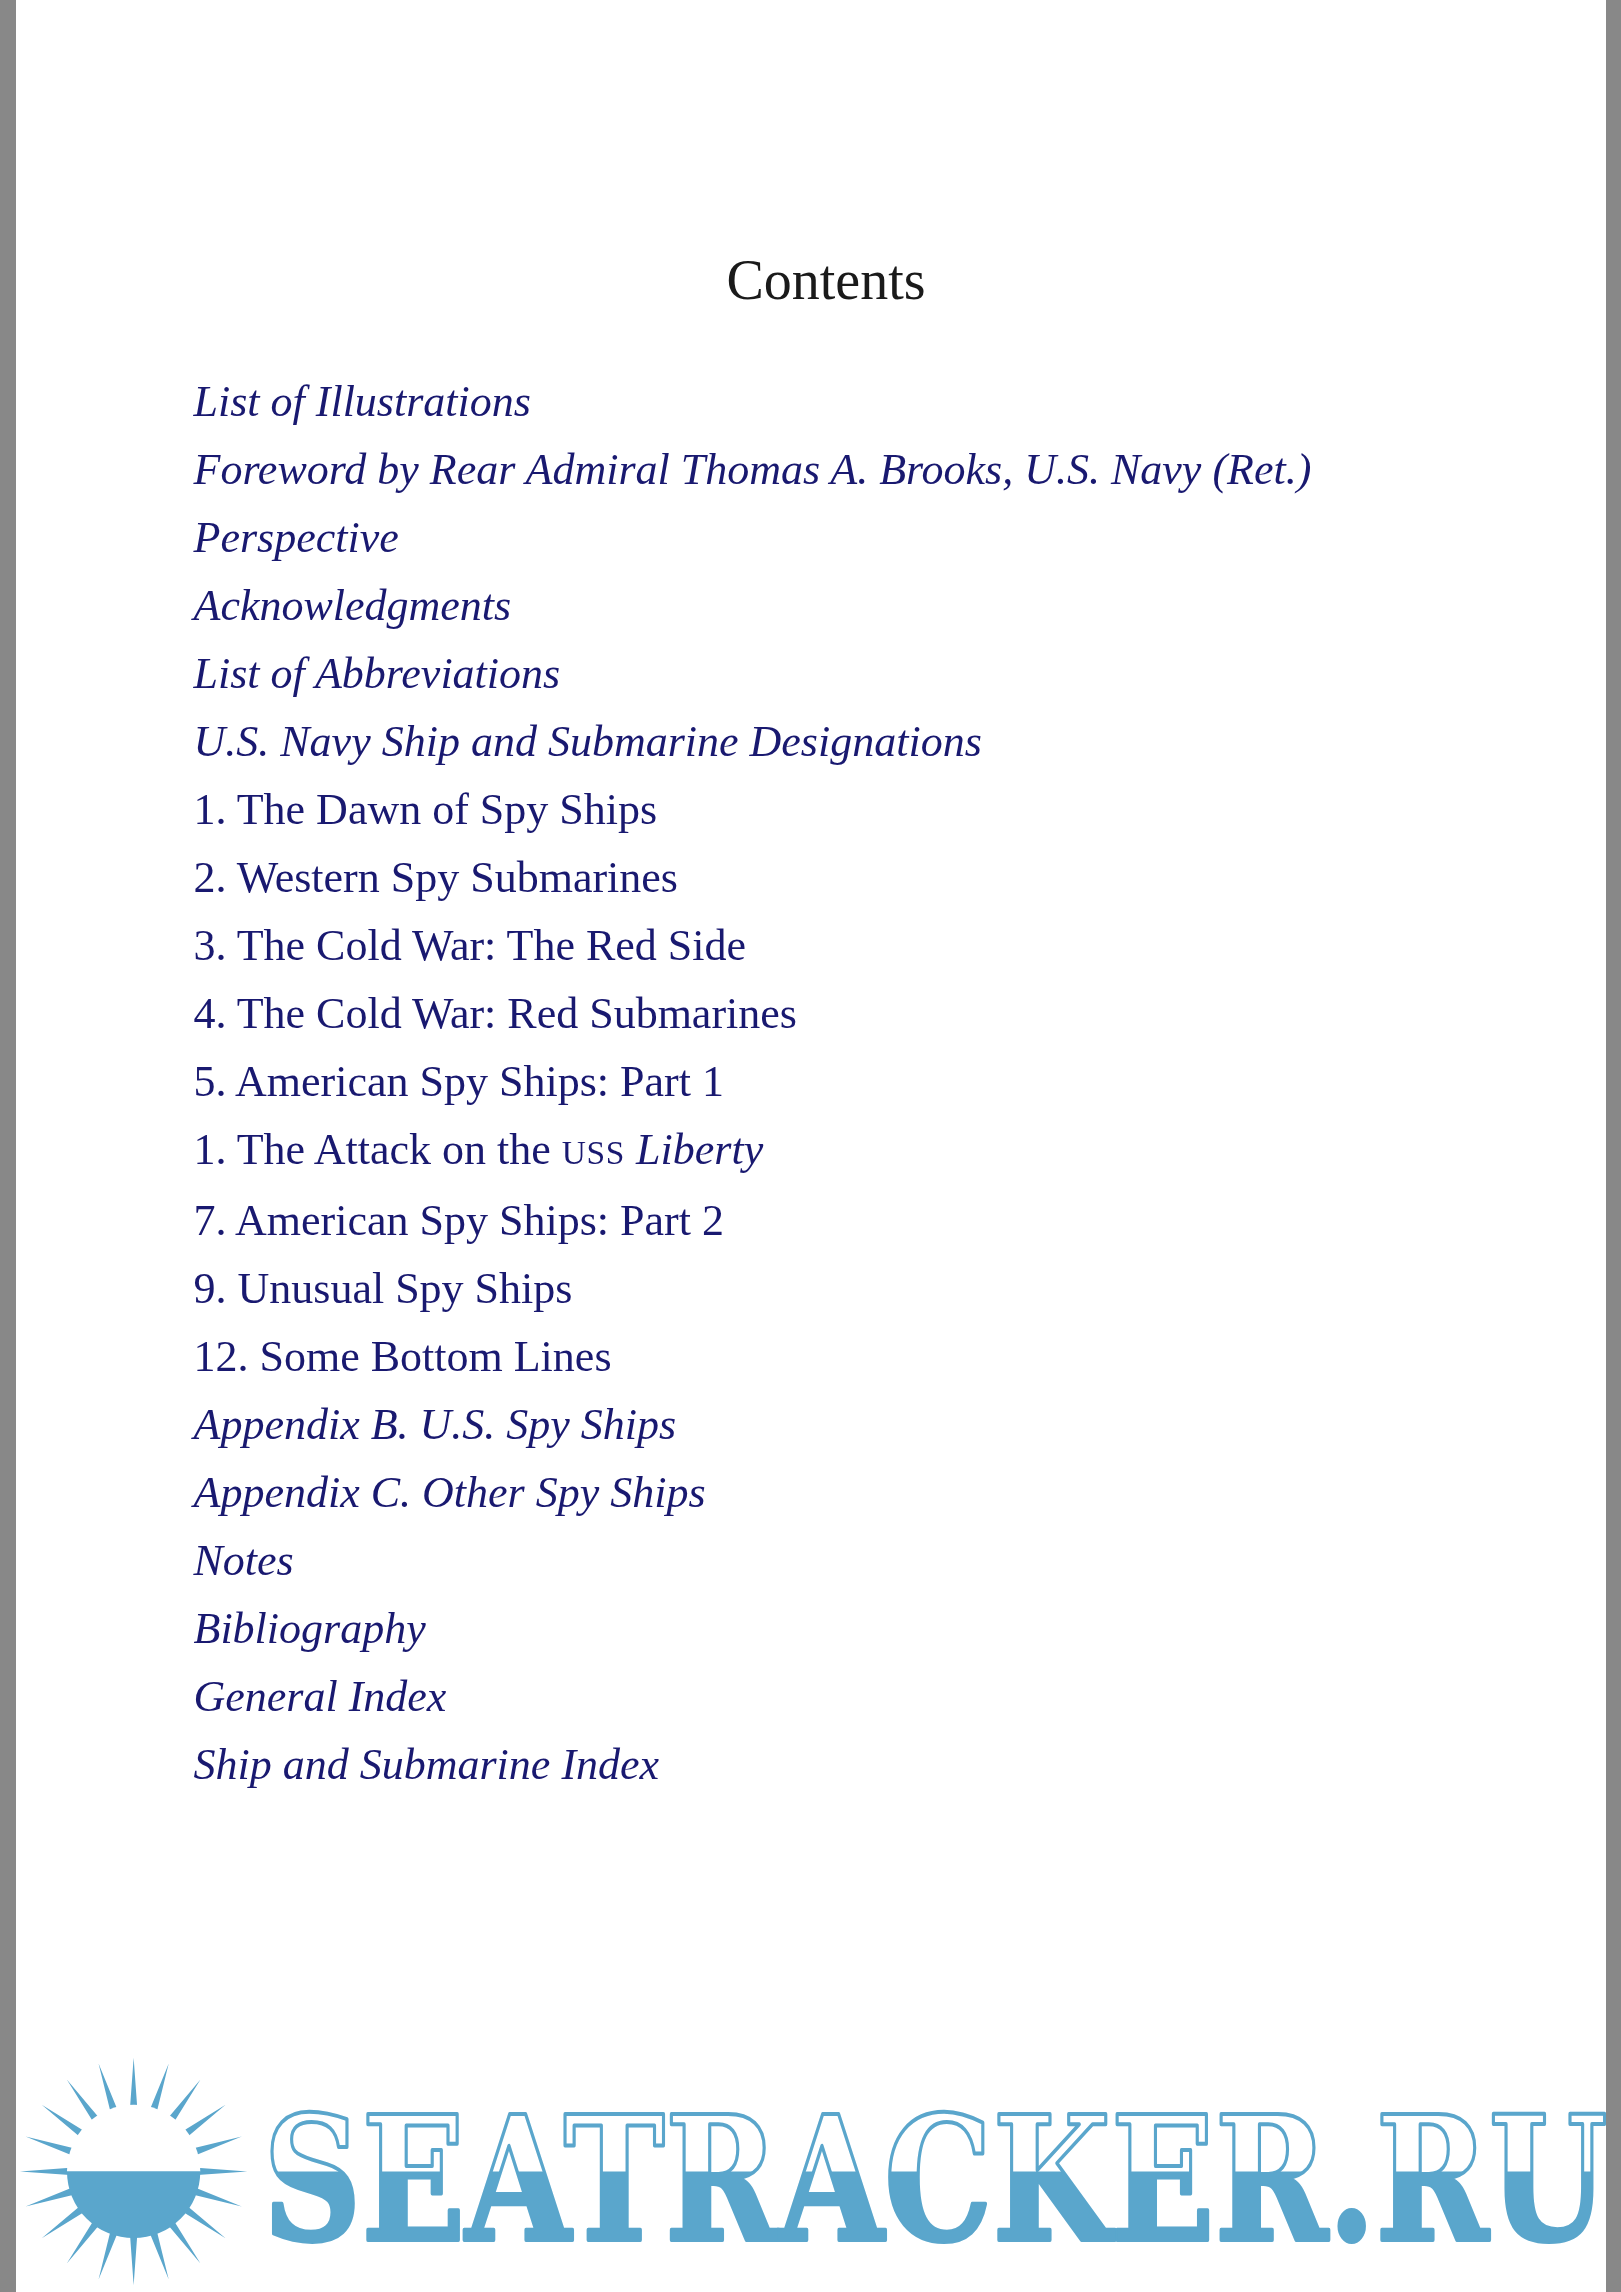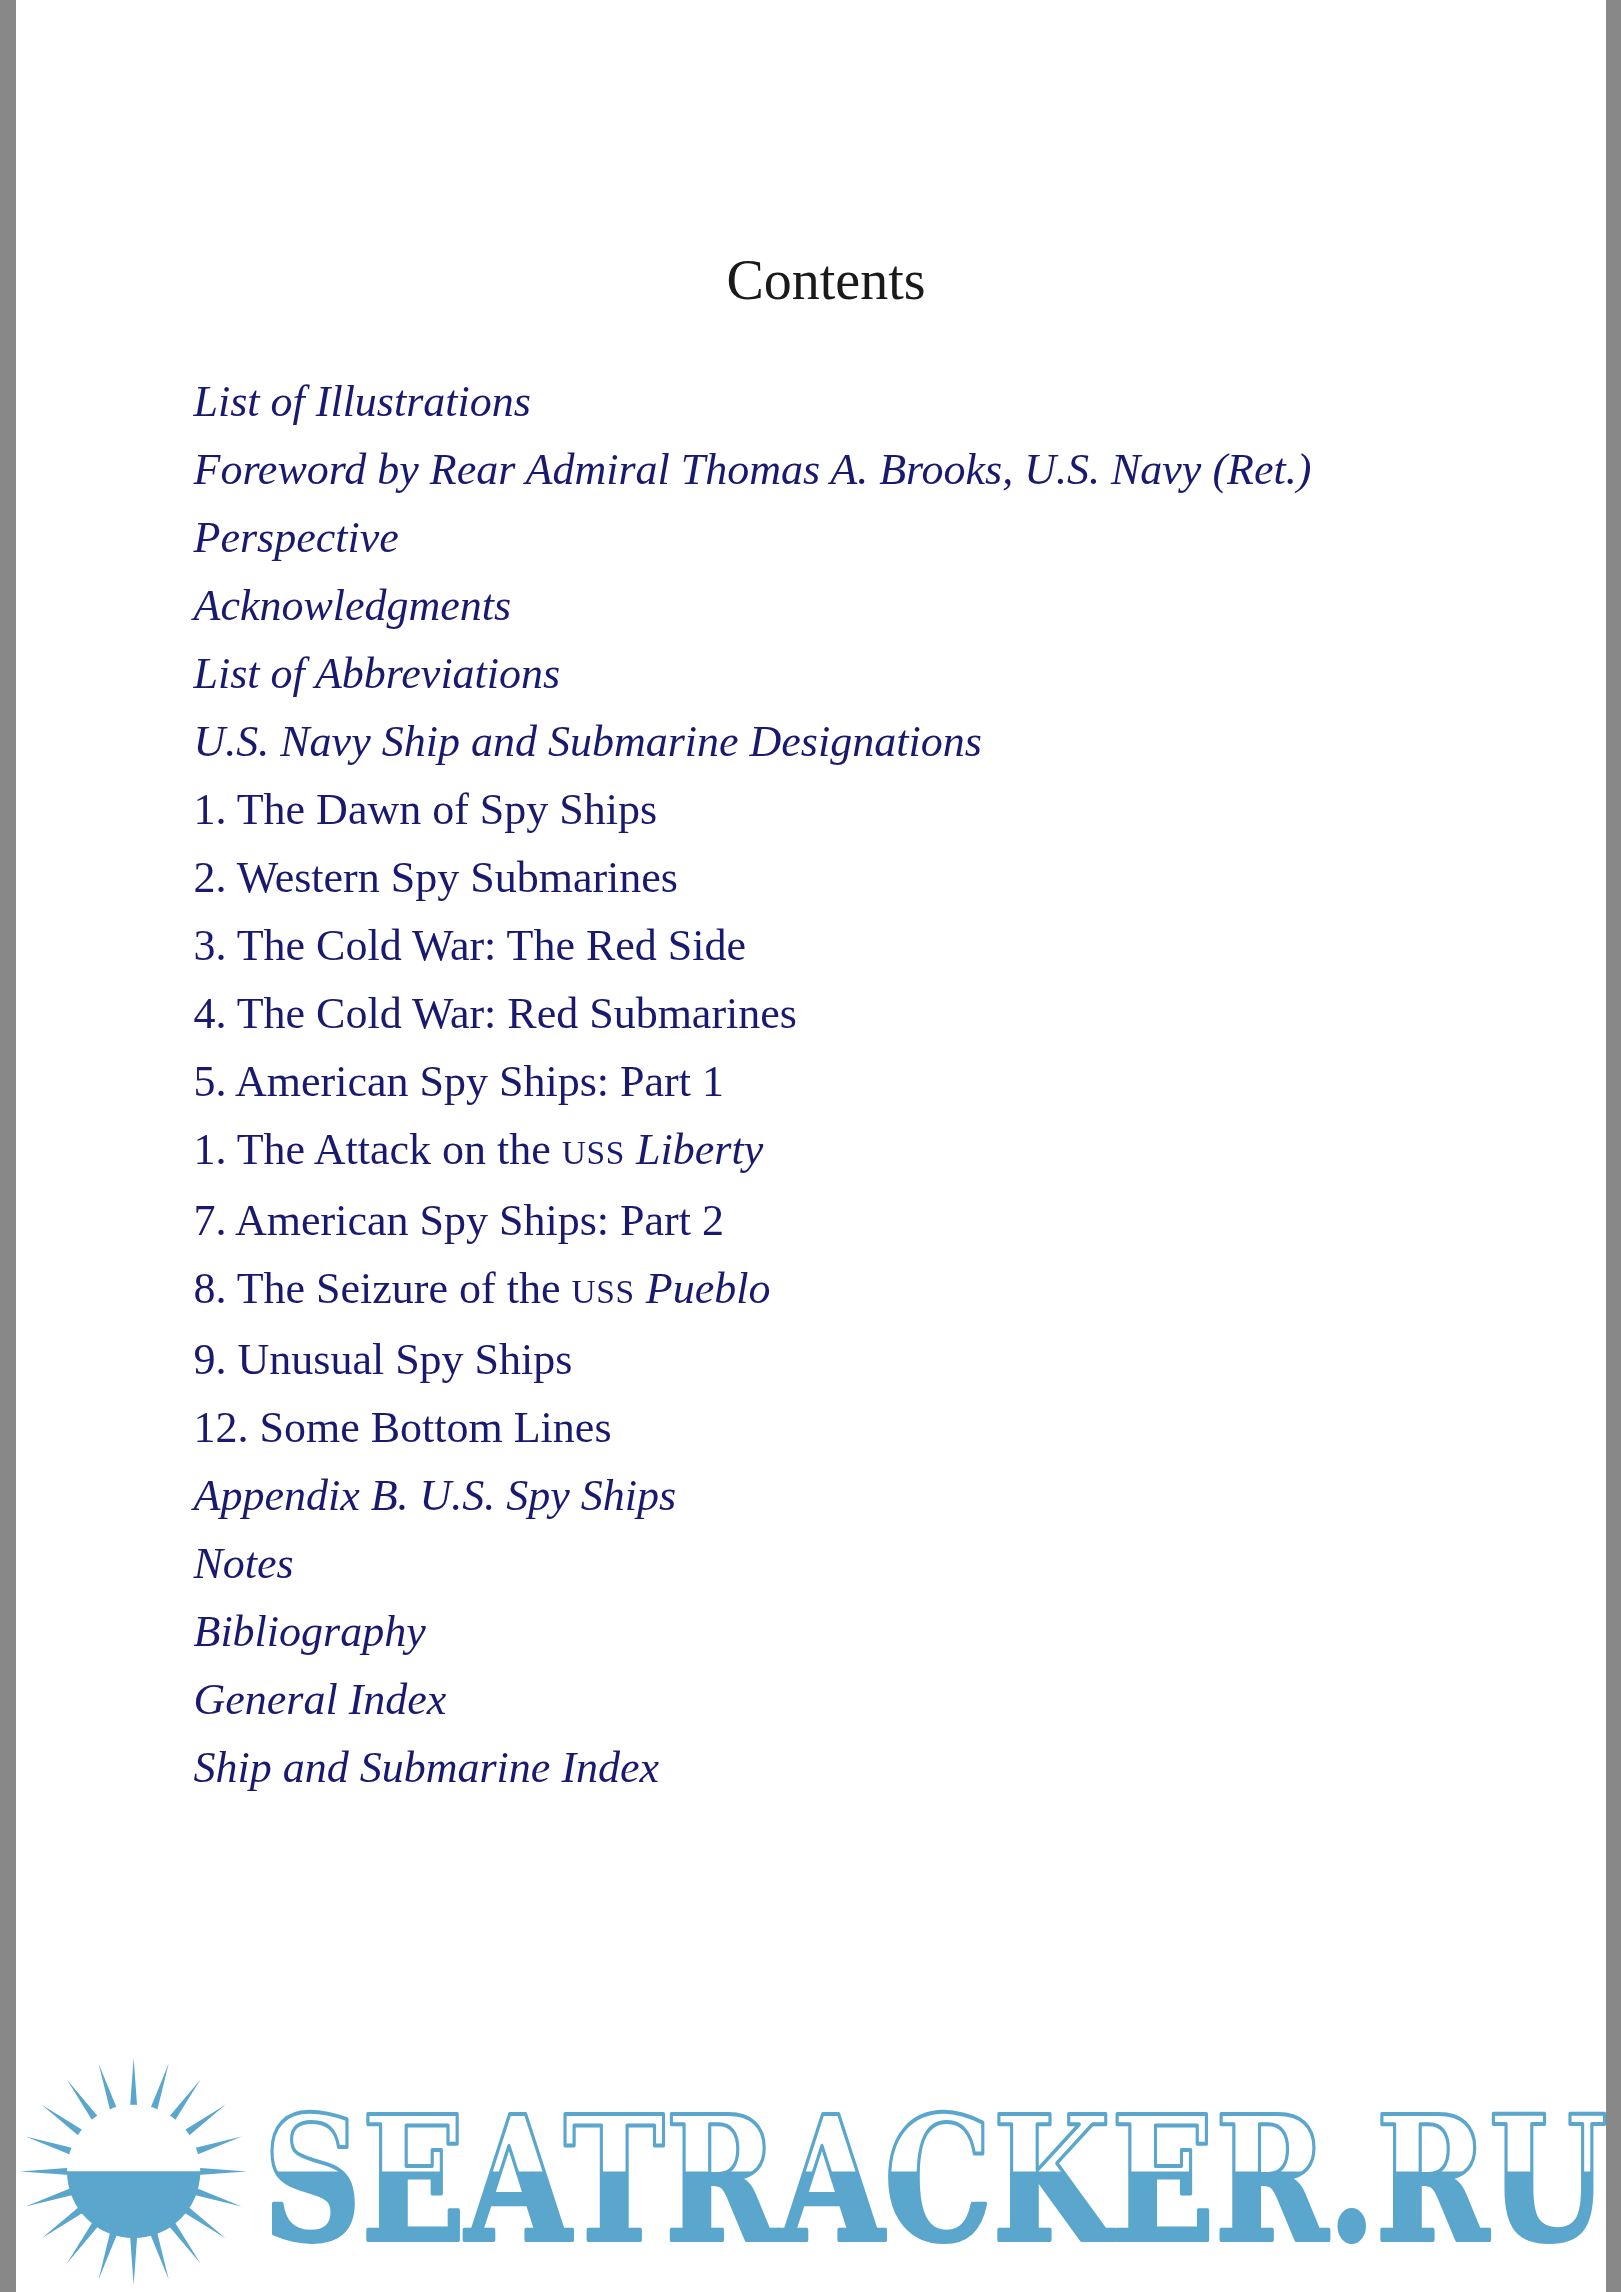--- a/index.html
+++ b/index.html
@@ -70,24 +70,24 @@
       <div class="toc-item"><span class="italic">Acknowledgments</span></div>
       <div class="toc-item"><span class="italic">List of Abbreviations</span></div>
       <div class="toc-item"><span class="italic">U.S. Navy Ship and Submarine Designations</span></div>
       <div class="toc-item"><span class="">1. The Dawn of Spy Ships</span></div>
       <div class="toc-item"><span class="">2. Western Spy Submarines</span></div>
       <div class="toc-item"><span class="">3. The Cold War: The Red Side</span></div>
       <div class="toc-item"><span class="">4. The Cold War: Red Submarines</span></div>
       <div class="toc-item"><span class="">5. American Spy Ships: Part 1</span></div>
       <div class="toc-item"><span class="">1. The Attack on the </span><span class="smallcaps">USS</span><span class=""> </span><span class="italic">Liberty</span></div>
       <div class="toc-item"><span class="">7. American Spy Ships: Part 2</span></div>
-      <div class="toc-item"><span class="">8. The Seizure of the </span><span class="smallcaps">USS</span><span class=""> </span><span class="italic">Pueblo</span></div>
       <div class="toc-item"><span class="">9. Unusual Spy Ships</span></div>
       <div class="toc-item"><span class="">12. Some Bottom Lines</span></div>
       <div class="toc-item"><span class="italic">Appendix B. U.S. Spy Ships</span></div>
+      <div class="toc-item"><span class="italic">Appendix C. Other Spy Ships</span></div>
       <div class="toc-item"><span class="italic">Notes</span></div>
       <div class="toc-item"><span class="italic">Bibliography</span></div>
       <div class="toc-item"><span class="italic">General Index</span></div>
       <div class="toc-item"><span class="italic">Ship and Submarine Index</span></div>
     </div>
 
   <svg class="watermark" viewBox="0 0 1654 250" xmlns="http://www.w3.org/2000/svg">
     <g>
       <polygon class="sun-rays" points="115.8,68.2 120.0,10.0 124.2,68.2 133.8,69.7 155.8,15.7 141.9,72.3 150.6,76.7 188.2,32.2 157.4,81.7 164.3,88.6 213.8,57.8 169.3,95.4 173.7,104.1 230.3,90.2 176.3,112.2 177.8,121.8 236.0,126.0 177.8,130.2 176.3,139.8 230.3,161.8 173.7,147.9 169.3,156.6 213.8,194.2 164.3,163.4 157.4,170.3 188.2,219.8 150.6,175.3 141.9,179.7 155.8,236.3 133.8,182.3 124.2,183.8 120.0,242.0 115.8,183.8 106.2,182.3 84.2,236.3 98.1,179.7 89.4,175.3 51.8,219.8 82.6,170.3 75.7,163.4 26.2,194.2 70.7,156.6 66.3,147.9 9.7,161.8 63.7,139.8 62.2,130.2 4.0,126.0 62.2,121.8 63.7,112.2 9.7,90.2 66.3,104.1 70.7,95.4 26.2,57.8 75.7,88.6 82.6,81.7 51.8,32.2 89.4,76.7 98.1,72.3 84.2,15.7 106.2,69.7"></polygon>
       <path class="sun-dome" d="M 52 126 A 68 68 0 0 1 188 126 Z"></path>

